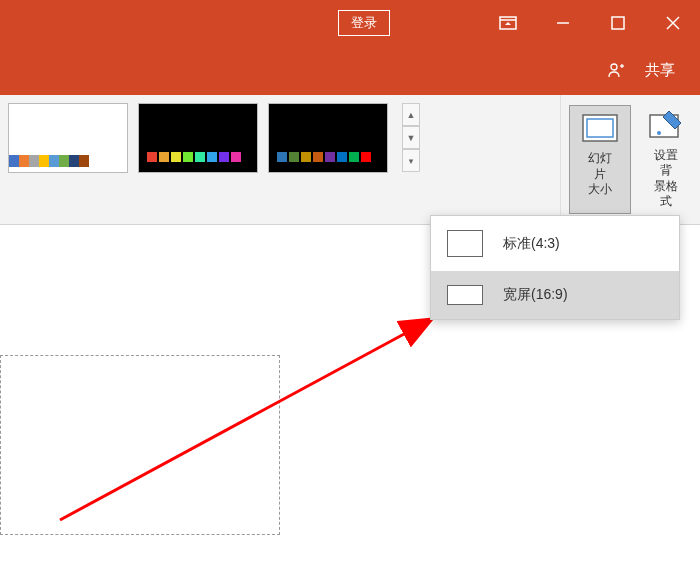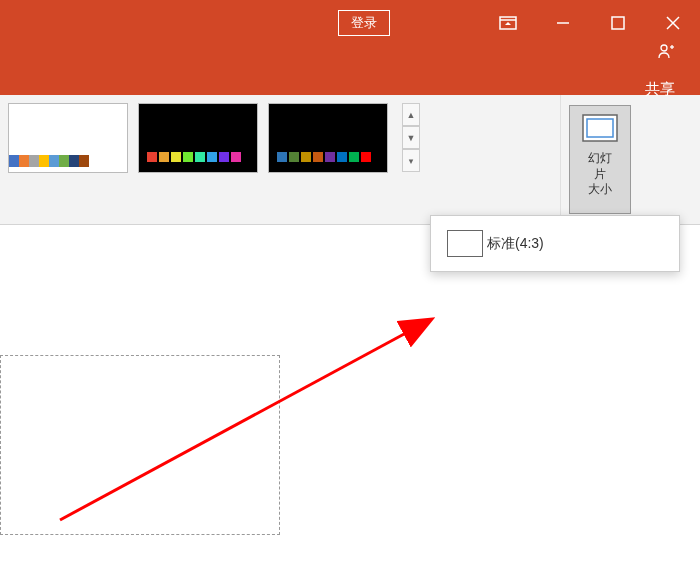--- a/index.html
+++ b/index.html
@@ -5,42 +5,42 @@
     * { margin: 0; padding: 0; box-sizing: border-box; font-family: "Microsoft YaHei", sans-serif; }
     body { width: 700px; height: 569px; background: #fff; overflow: hidden; position: relative; }
     
     .titlebar { background: #d24726; height: 45px; display: flex; justify-content: flex-end; align-items: center; padding-right: 0; }
     .signin-btn { border: 1.5px solid #fff; color: #fff; padding: 3px 12px; font-size: 13px; margin-right: 90px; cursor: pointer; }
     .win-controls { display: flex; height: 100%; }
     .win-btn { width: 55px; height: 100%; display: flex; align-items: center; justify-content: center; color: #fff; cursor: pointer; }
     .win-btn svg { stroke: #fff; fill: none; }
     
     .sharebar { background: #d24726; height: 50px; display: flex; justify-content: flex-end; align-items: center; padding-right: 25px; }
-    .share-btn { color: #fff; font-size: 15px; display: flex; align-items: flex-end; gap: 20px; cursor: pointer; flex-direction: column; }
+    .share-btn { color: #fff; font-size: 15px; display: flex; align-items: flex-start; gap: 20px; cursor: pointer; }
     
     .ribbon { background: #f3f3f3; height: 130px; border-bottom: 1px solid #d4d4d4; display: flex; }
     .variants-section { flex: 1; padding: 8px 0 0 8px; }
     .variants-gallery { display: flex; gap: 10px; align-items: flex-start; }
     .variant-thumb { width: 120px; height: 70px; border: 1px solid #bbb; background: #000; position: relative; cursor: pointer; }
     .variant-thumb.light { background: #fff; }
     .color-strip { position: absolute; bottom: 10px; left: 8px; right: 8px; height: 10px; display: flex; gap: 2px; }
     .color-strip.light-strip { left: 0; right: auto; bottom: 5px; height: 12px; gap: 0; }
     .sq { width: 10px; height: 100%; }
     .gallery-controls { display: flex; flex-direction: column; margin-left: 4px; }
     .gallery-arrow { width: 18px; height: 23px; border: 1px solid #ccc; background: #f8f8f8; display: flex; align-items: center; justify-content: center; font-size: 9px; color: #666; cursor: pointer; }
     .variants-label { text-align: center; font-size: 13px; color: #555; margin-top: 20px; }
     
     .customize-section { width: 140px; padding: 10px 8px; display: flex; gap: 4px; border-left: 1px solid #e0e0e0; }
     .ribbon-btn { display: flex; flex-direction: column; align-items: center; width: 62px; cursor: pointer; padding: 4px 18px; }
     .ribbon-btn.active { background: #d8d8d8; border: 1px solid #999; }
     .ribbon-icon { width: 40px; height: 35px; margin-bottom: 6px; display: flex; align-items: center; justify-content: center; }
     .ribbon-btn-label { font-size: 12px; color: #333; text-align: center; line-height: 1.3; }
     
     .dropdown { position: absolute; top: 215px; right: 20px; width: 250px; background: #fff; border: 1px solid #ccc; box-shadow: 0 3px 10px rgba(0,0,0,0.2); z-index: 10; }
-    .dropdown-item { display: flex; align-items: center; padding: 14px 16px; cursor: pointer; font-size: 14px; color: #333; gap: 4px; }
+    .dropdown-item { display: flex; align-items: center; padding: 14px 16px; cursor: pointer; font-size: 14px; color: #333; gap: 20px; }
     .dropdown-item.hover { background: #d8d8d8; }
     .dropdown-item.custom { padding: 14px 16px 14px 46px; border-top: 1px solid #e0e0e0; }
     .slide-preview { width: 36px; border: 1.5px solid #666; background: #fff; }
     .slide-preview.ratio43 { height: 27px; }
     .slide-preview.ratio169 { height: 20px; }
     
     .canvas-area { padding: 40px 0 0 0; }
     .slide-outline { margin: 90px 0 0 0; width: 280px; height: 180px; border: 1.5px dashed #999; }
     
     .arrow-annotation { position: absolute; top: 310px; left: 50px; pointer-events: none; z-index: 5; }
@@ -139,27 +139,42 @@
     <div class="ribbon-btn active">
       <div class="ribbon-icon">
         <svg width="36" height="28" viewBox="0 0 36 28">
             <rect x="1" y="1" width="34" height="26" fill="#fff" stroke="#666" stroke-width="1.5"></rect>
             <rect x="5" y="5" width="26" height="18" fill="none" stroke="#4a8fd8" stroke-width="1.5"></rect>
           </svg>
       </div>
       <div class="ribbon-btn-label" style="white-space:pre-line">幻灯片
 大小</div>
     </div>
+    <div class="ribbon-btn">
+      <div class="ribbon-icon">
+        <svg width="34" height="32" viewBox="0 0 34 32">
+            <rect x="1" y="6" width="28" height="22" fill="#fff" stroke="#666" stroke-width="1.5"></rect>
+            <path d="M20 2 L32 14 L26 20 L14 8 Z" fill="#4a8fd8" stroke="#2a5a8a" stroke-width="1"></path>
+            <circle cx="10" cy="24" r="2" fill="#4a8fd8"></circle>
+          </svg>
+      </div>
+      <div class="ribbon-btn-label" style="white-space:pre-line">设置背
+景格式</div>
+    </div>
   </div>
 </div>
 
 <div class="dropdown">
   <div class="dropdown-item">
     <div class="slide-preview ratio43"></div>
     <span>标准(4:3)</span>
+  </div>
+  <div class="dropdown-item hover">
+    <div class="slide-preview ratio169"></div>
+    <span>宽屏(16:9)</span>
   </div>
 </div>
 
 <div class="canvas-area">
   <div class="slide-outline"></div>
 </div>
 
 <svg class="arrow-annotation" width="400" height="220" viewBox="0 0 400 220">
   <defs>
       <marker id="arrowhead" markerWidth="12" markerHeight="10" refX="10" refY="5" orient="auto">

